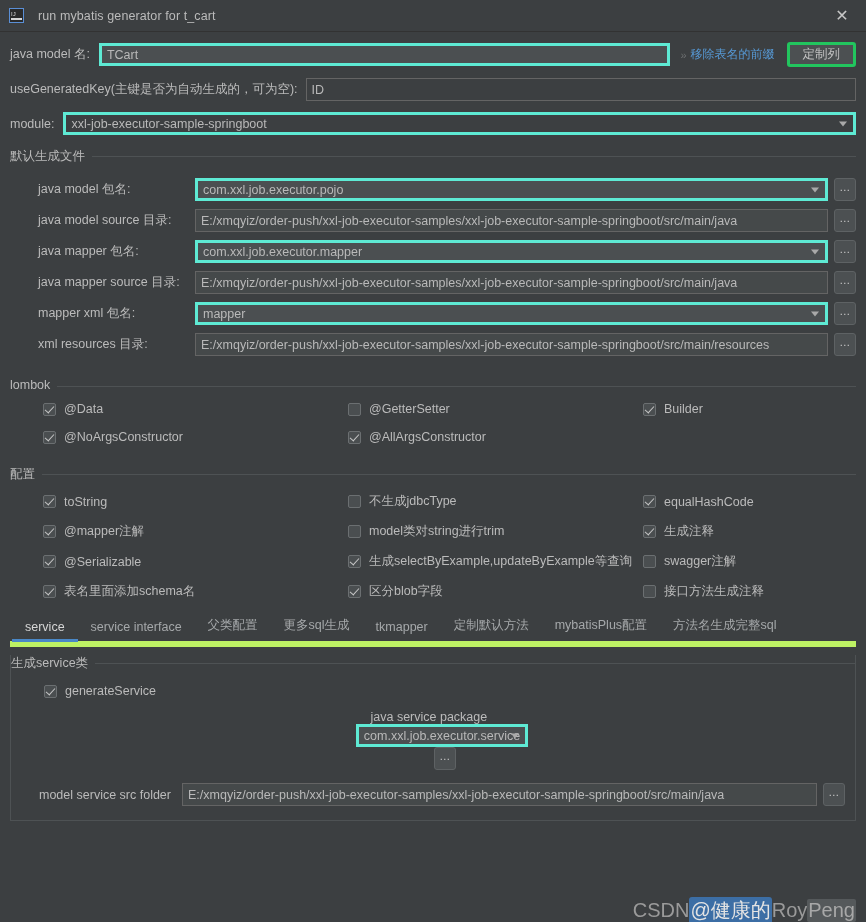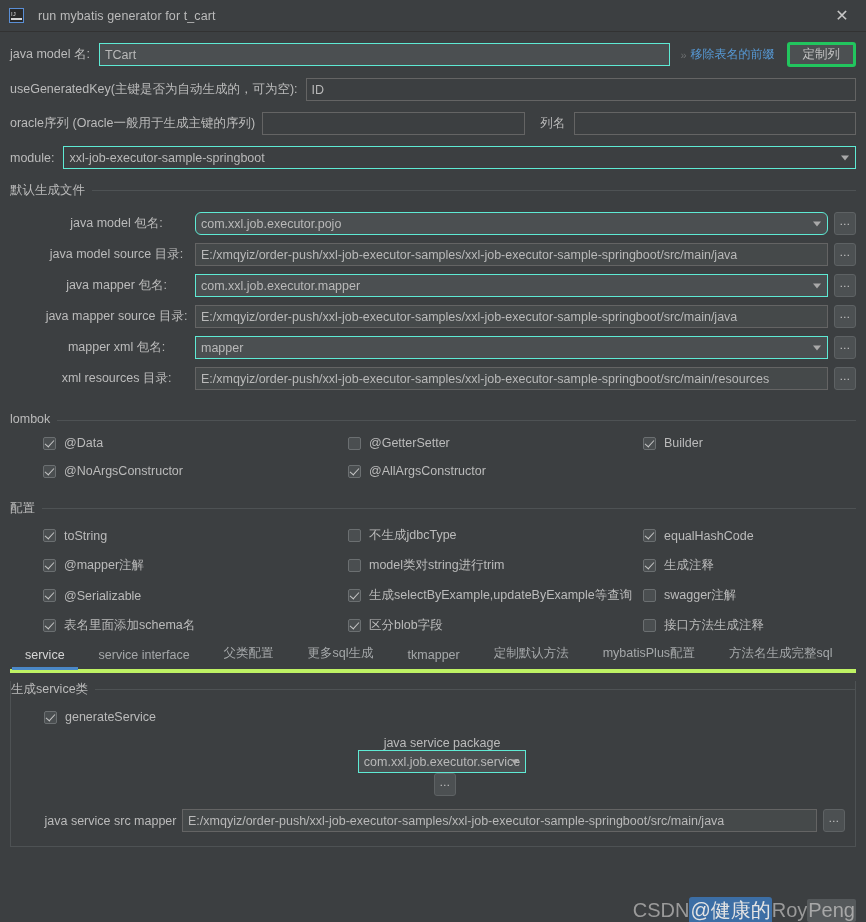--- a/index.html
+++ b/index.html
@@ -87,21 +87,21 @@
     white-space: nowrap;
     min-width: 0;
   }
   .tf.dark {
     background: #3c3f41;
   }
 
   
   .combo {
     background: #4b4f51;
-    border: 1px solid #5eead4;
+    border: 3px solid #5eead4;
     height: 23px;
     color: #b9b9b9;
     font-size: 12.5px;
     padding: 0 5px;
     display: flex;
     align-items: center;
     position: relative;
     min-width: 0;
     overflow: hidden;
     white-space: nowrap;
@@ -180,21 +180,20 @@
     border-top: 1px solid #4e5254;
     z-index: 1;
   }
   .group-body { padding-top: 2px; }
 
   .frow {
     display: flex;
     align-items: center;
     margin-top: 8px;
     padding-left: 28px;
-    text-align: center;
   }
   .frow .flbl {
     color: #bbbbbb;
     font-size: 12.5px;
     white-space: nowrap;
     flex: 0 0 auto;
     width: 157px;
   }
 
   
@@ -233,25 +232,24 @@
     row-gap: 14px;
     padding-left: 33px;
     padding-top: 10px;
     padding-bottom: 6px;
   }
 
   
   .tabs {
     display: flex;
     align-items: flex-end;
-    border-bottom: 4px solid #bef264;
-    margin-top: 4px;
+    border-bottom: 6px solid #bef264;
+    margin-top: 12px;
     height: 29px;
     padding-left: 2px;
-    gap: 8px;
   }
   .tab {
     font-size: 12.5px;
     color: #a5a8aa;
     padding: 0 13px 7px 13px;
     cursor: pointer;
     position: relative;
     white-space: nowrap;
   }
   .tab.active { color: #d6d6d6; }
@@ -323,47 +321,37 @@
     <div class="btn">定制列</div>
   </div>
 
   <div class="row" style="margin-top:11px;">
     <span class="lbl">useGeneratedKey(主键是否为自动生成的，可为空):</span>
     <div class="tf dark" style="flex:1 1 auto; margin-left:8px;">
       <span>ID</span>
     </div>
   </div>
 
-  <div class="row" style="margin-top:11px;">
-    <span class="lbl">oracle序列 (Oracle一般用于生成主键的序列)</span>
-    <div class="tf dark" style="width:263px; margin-left:7px;">
-      <span></span>
-    </div>
-    <span class="lbl" style="margin-left:15px;">列名</span>
-    <div class="tf dark" style="flex:1 1 auto; margin-left:9px;">
-      <span></span>
-    </div>
-  </div>
 
   <div class="row" style="margin-top:11px;">
     <span class="lbl">module:</span>
     <div class="combo" style="flex:1 1 auto; margin-left:9px; background:#3c3f41;">
       <span>xxl-job-executor-sample-springboot</span>
       <span class="arrow"></span>
     </div>
   </div>
 
   <div class="group">
     <div class="group-line"></div>
     <div class="group-title">默认生成文件</div>
     <div class="group-body">
 
       <div class="frow" style="margin-top:11px;">
         <span class="flbl">java model 包名:</span>
-        <div class="combo" style="flex:1 1 auto;border-radius:6px;">
+        <div class="combo" style="flex:1 1 auto;">
           <span>com.xxl.job.executor.pojo</span>
           <span class="arrow"></span>
         </div>
         <div class="browse">...</div>
       </div>
 
       <div class="frow">
         <span class="flbl">java model source 目录:</span>
         <div class="tf" style="flex:1 1 auto;">
           <span>E:/xmqyiz/order-push/xxl-job-executor-samples/xxl-job-executor-sample-springboot/src/main/java</span>
@@ -520,21 +508,21 @@
       <div class="frow" style="padding-left:28px; margin-top:12px;flex-direction:column;">
         <span class="flbl" style="width:143px;">java service package</span>
         <div class="combo" style="flex:1 1 auto;">
           <span>com.xxl.job.executor.service</span>
           <span class="arrow"></span>
         </div>
         <div class="browse">...</div>
       </div>
 
       <div class="frow" style="padding-left:28px; margin-top:13px;">
-        <span class="flbl" style="width:143px;">java service src mapper</span>
+        <span class="flbl" style="width:143px;">model service src folder</span>
         <div class="tf" style="flex:1 1 auto;">
           <span>E:/xmqyiz/order-push/xxl-job-executor-samples/xxl-job-executor-sample-springboot/src/main/java</span>
         </div>
         <div class="browse">...</div>
       </div>
     </div>
   </div>
 
   <div class="watermark">
     <span>CSDN </span>

